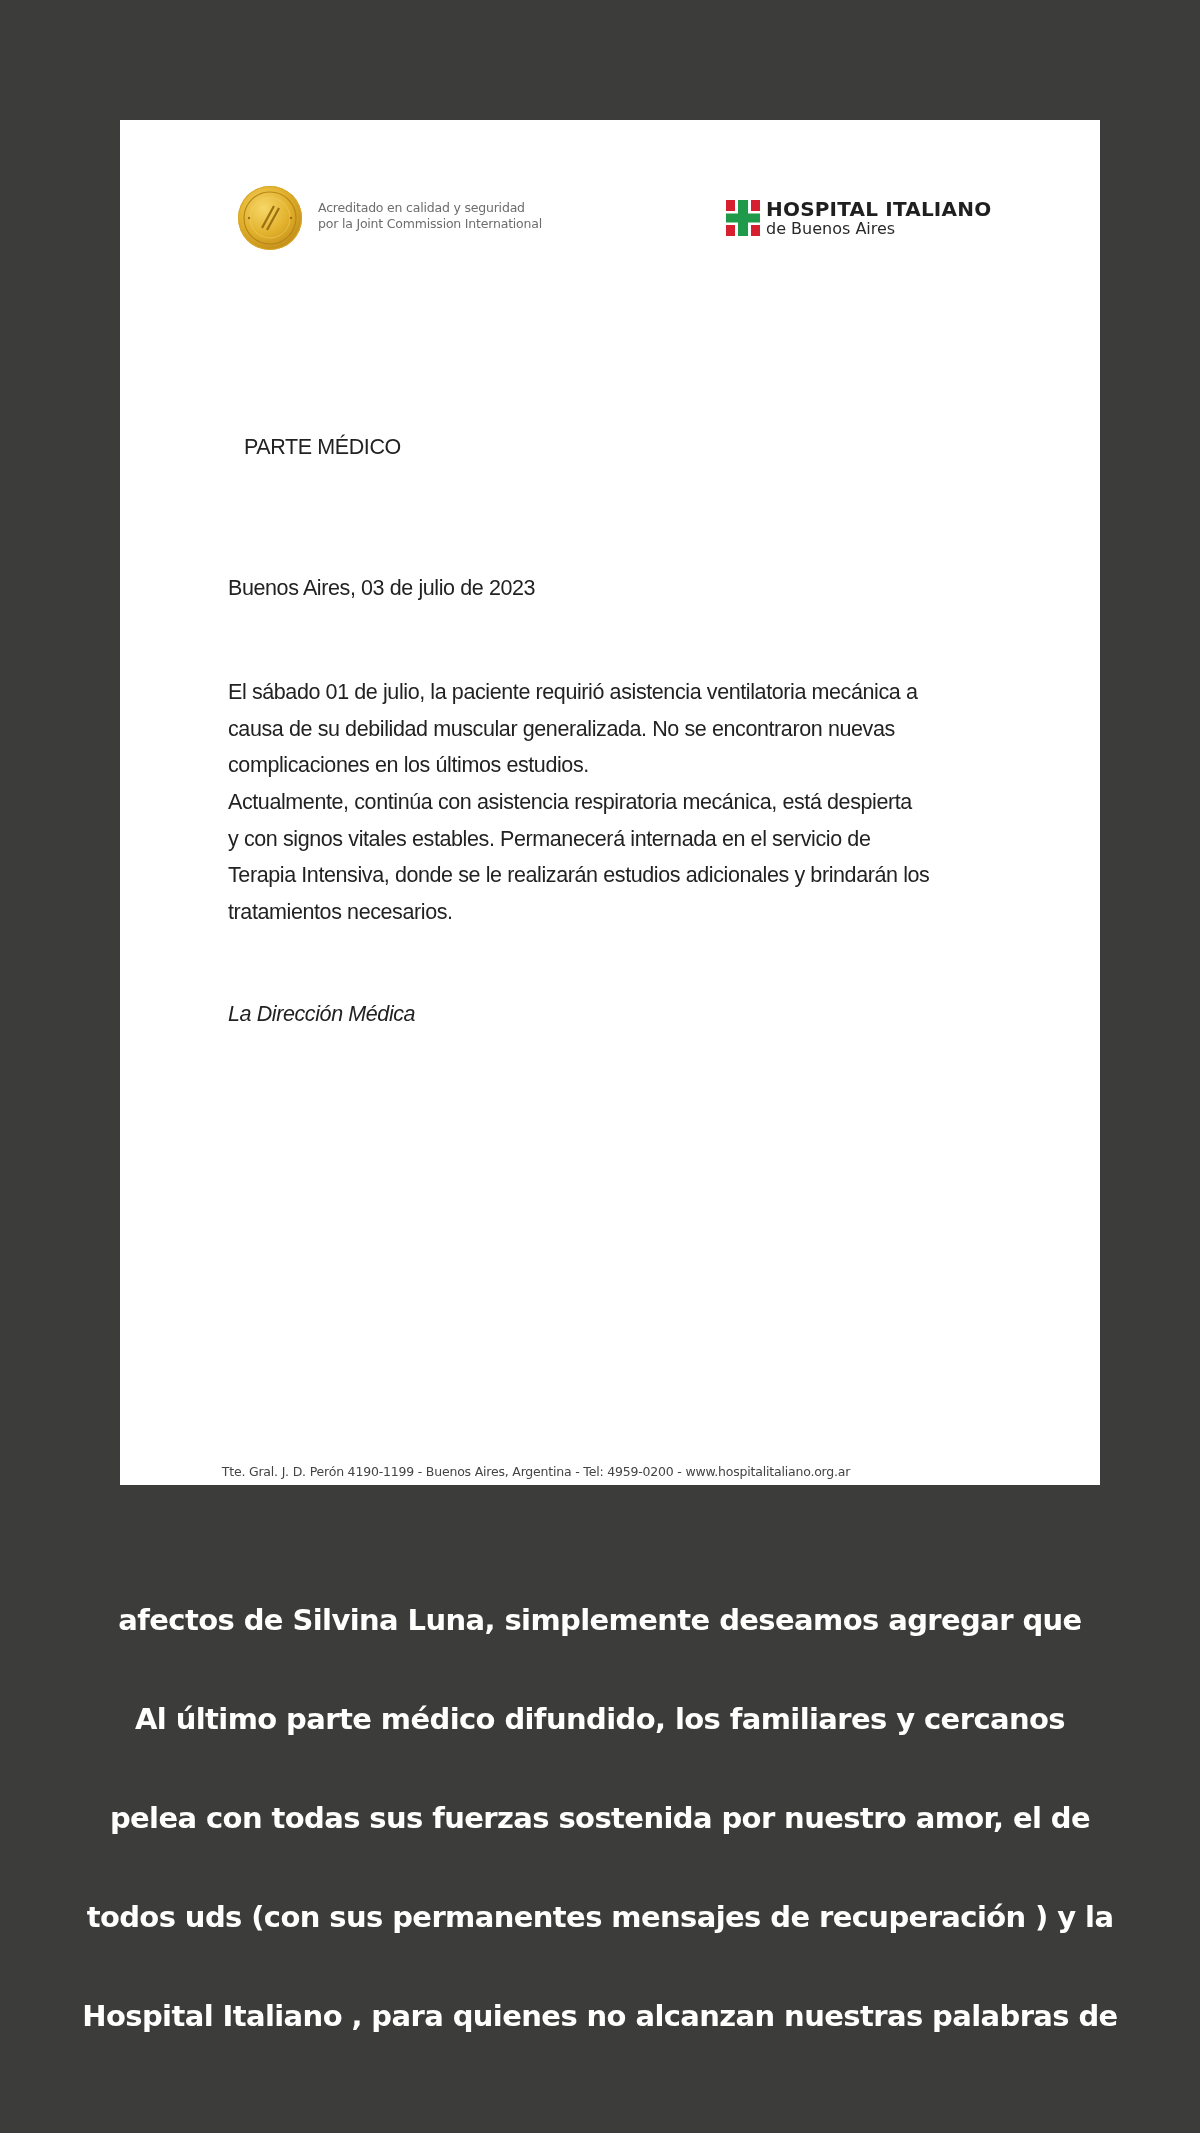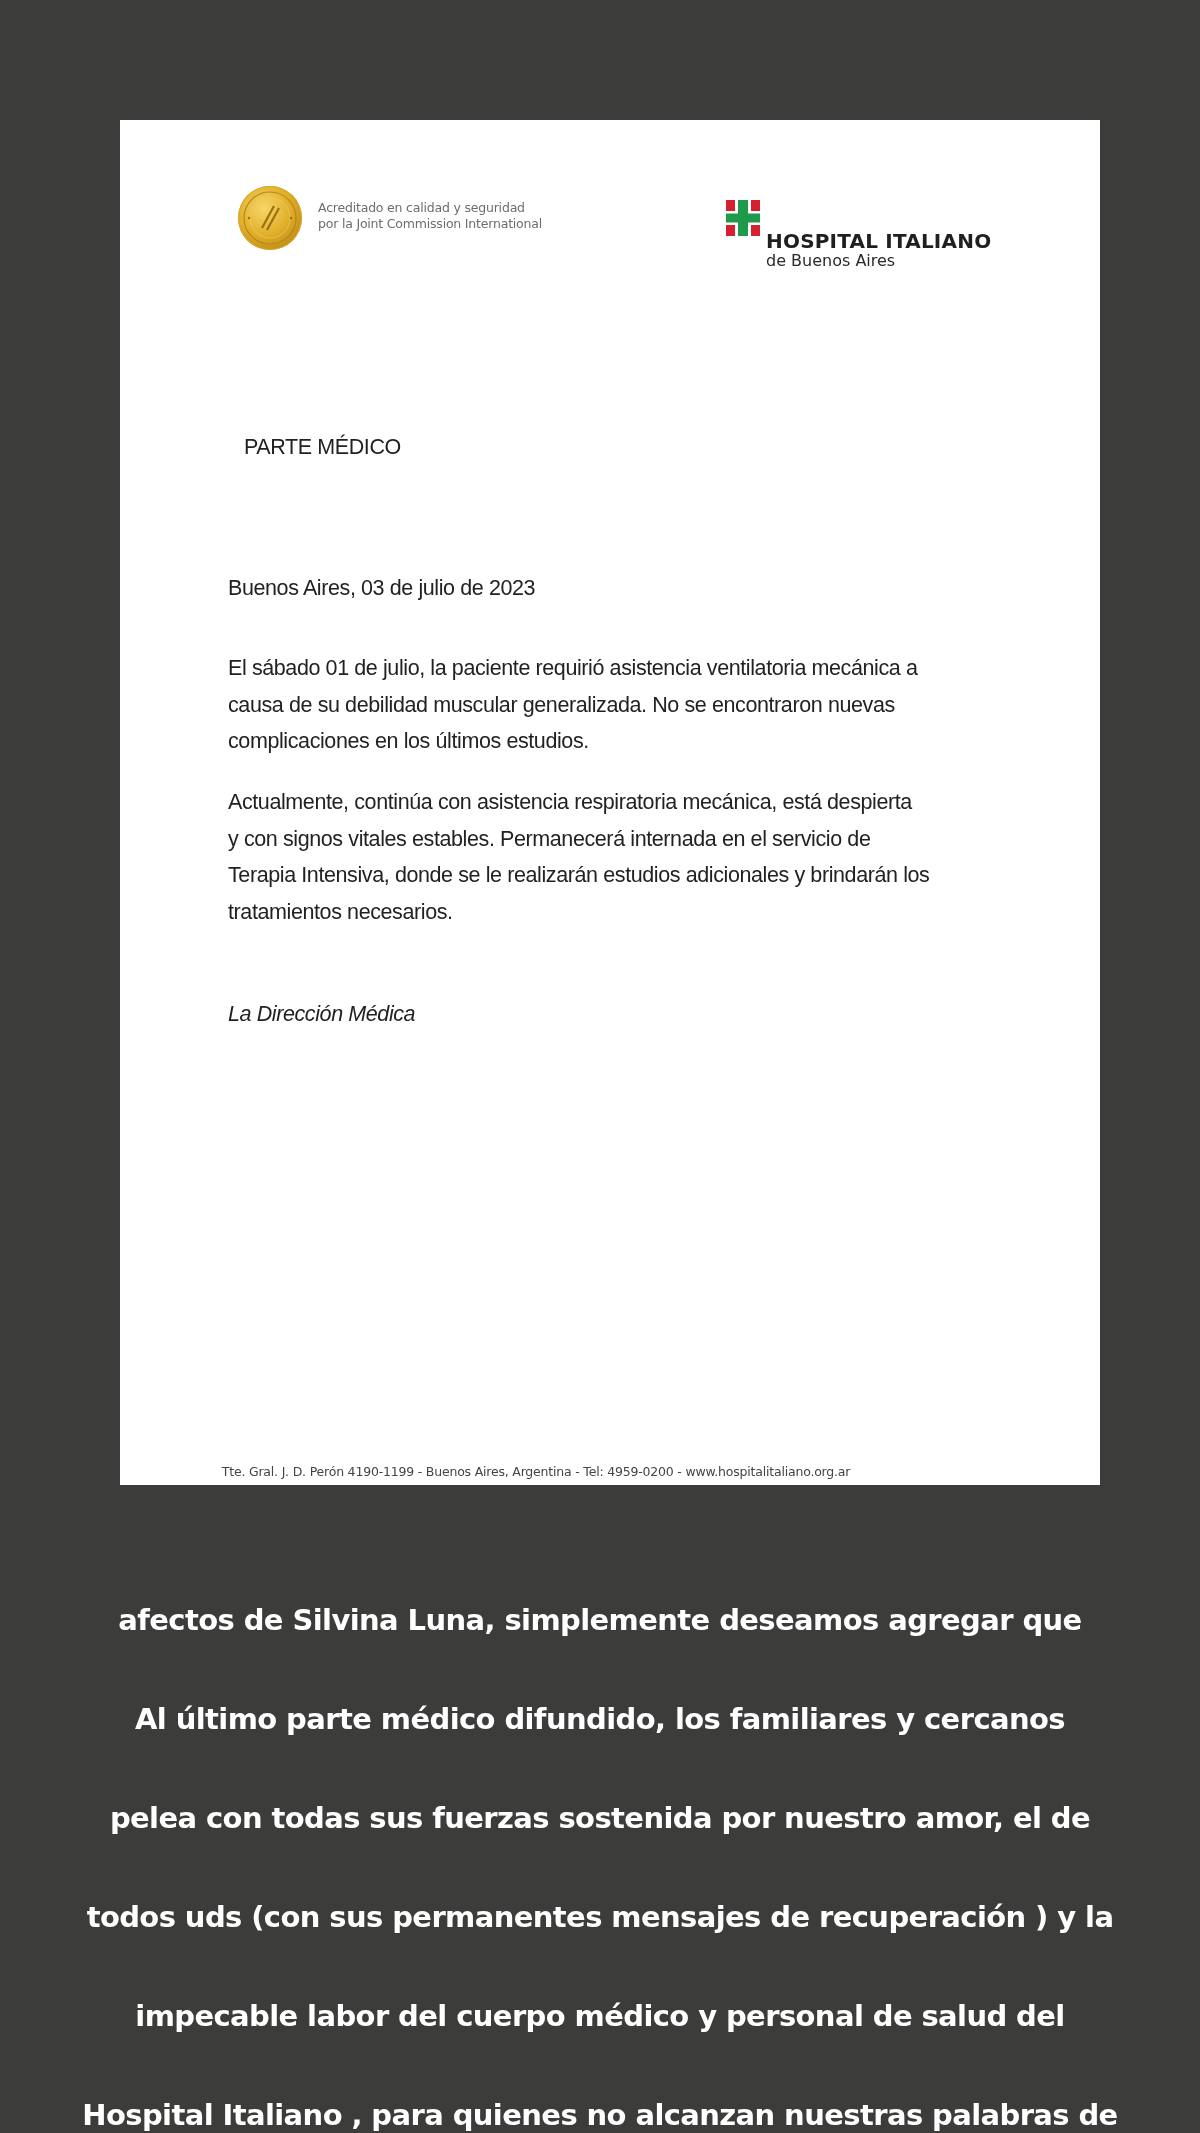--- a/index.html
+++ b/index.html
@@ -59,41 +59,40 @@
       top: 0;
       white-space: nowrap;
     }
     .hosp-name {
       font-family: "DejaVu Sans", sans-serif;
       font-weight: bold;
       font-size: 20px;
       line-height: 22px;
       color: #1f1f1f;
       letter-spacing: 0.2px;
-      margin-top: 32px;
     }
     .hosp-city {
       font-family: "DejaVu Sans", sans-serif;
       font-size: 16px;
       line-height: 17px;
       color: #2a2a2a;
     }
     .body-text {
       position: absolute;
       left: 108px;
       width: 800px;
       color: #222222;
       font-size: 21.5px;
       letter-spacing: -0.4px;
       font-family: "Liberation Sans", sans-serif;
     }
     .heading { top: 288px; line-height: 46px; }
     .heading div { margin: 16px; }
     .date { top: 450px; line-height: 36px; }
-    .para1 { top: 530px; line-height: 36.5px; }
+    .para1 { top: 554px; line-height: 36.5px; }
     .para2 { top: 664px; line-height: 36.5px; }
     .sign { top: 876px; line-height: 36px; font-style: italic; }
     .footer {
       position: absolute;
       left: 0;
       width: 780px;
       top: 1344px;
       text-align: center;
       font-size: 12.5px;
       color: #444444;
@@ -175,16 +174,15 @@
   <div class="body-text sign">La Dirección Médica</div>
 
   <div class="footer">Tte. Gral. J. D. Perón 4190-1199 - Buenos Aires, Argentina - Tel: 4959-0200 - www.hospitalitaliano.org.ar</div>
 </div>
 
 <div class="caption">
   <div>afectos de Silvina Luna, simplemente deseamos agregar que</div>
   <div>Al último parte médico difundido, los familiares y cercanos</div>
   <div>pelea con todas sus fuerzas sostenida por nuestro amor, el de</div>
   <div>todos uds (con sus permanentes mensajes de recuperación ) y la</div>
-  <div>impecable labor del cuerpo médico y personal de salud del</div>
   <div>Hospital Italiano , para quienes  no alcanzan nuestras palabras de</div>
   
 </div>
 
 </body></html>

